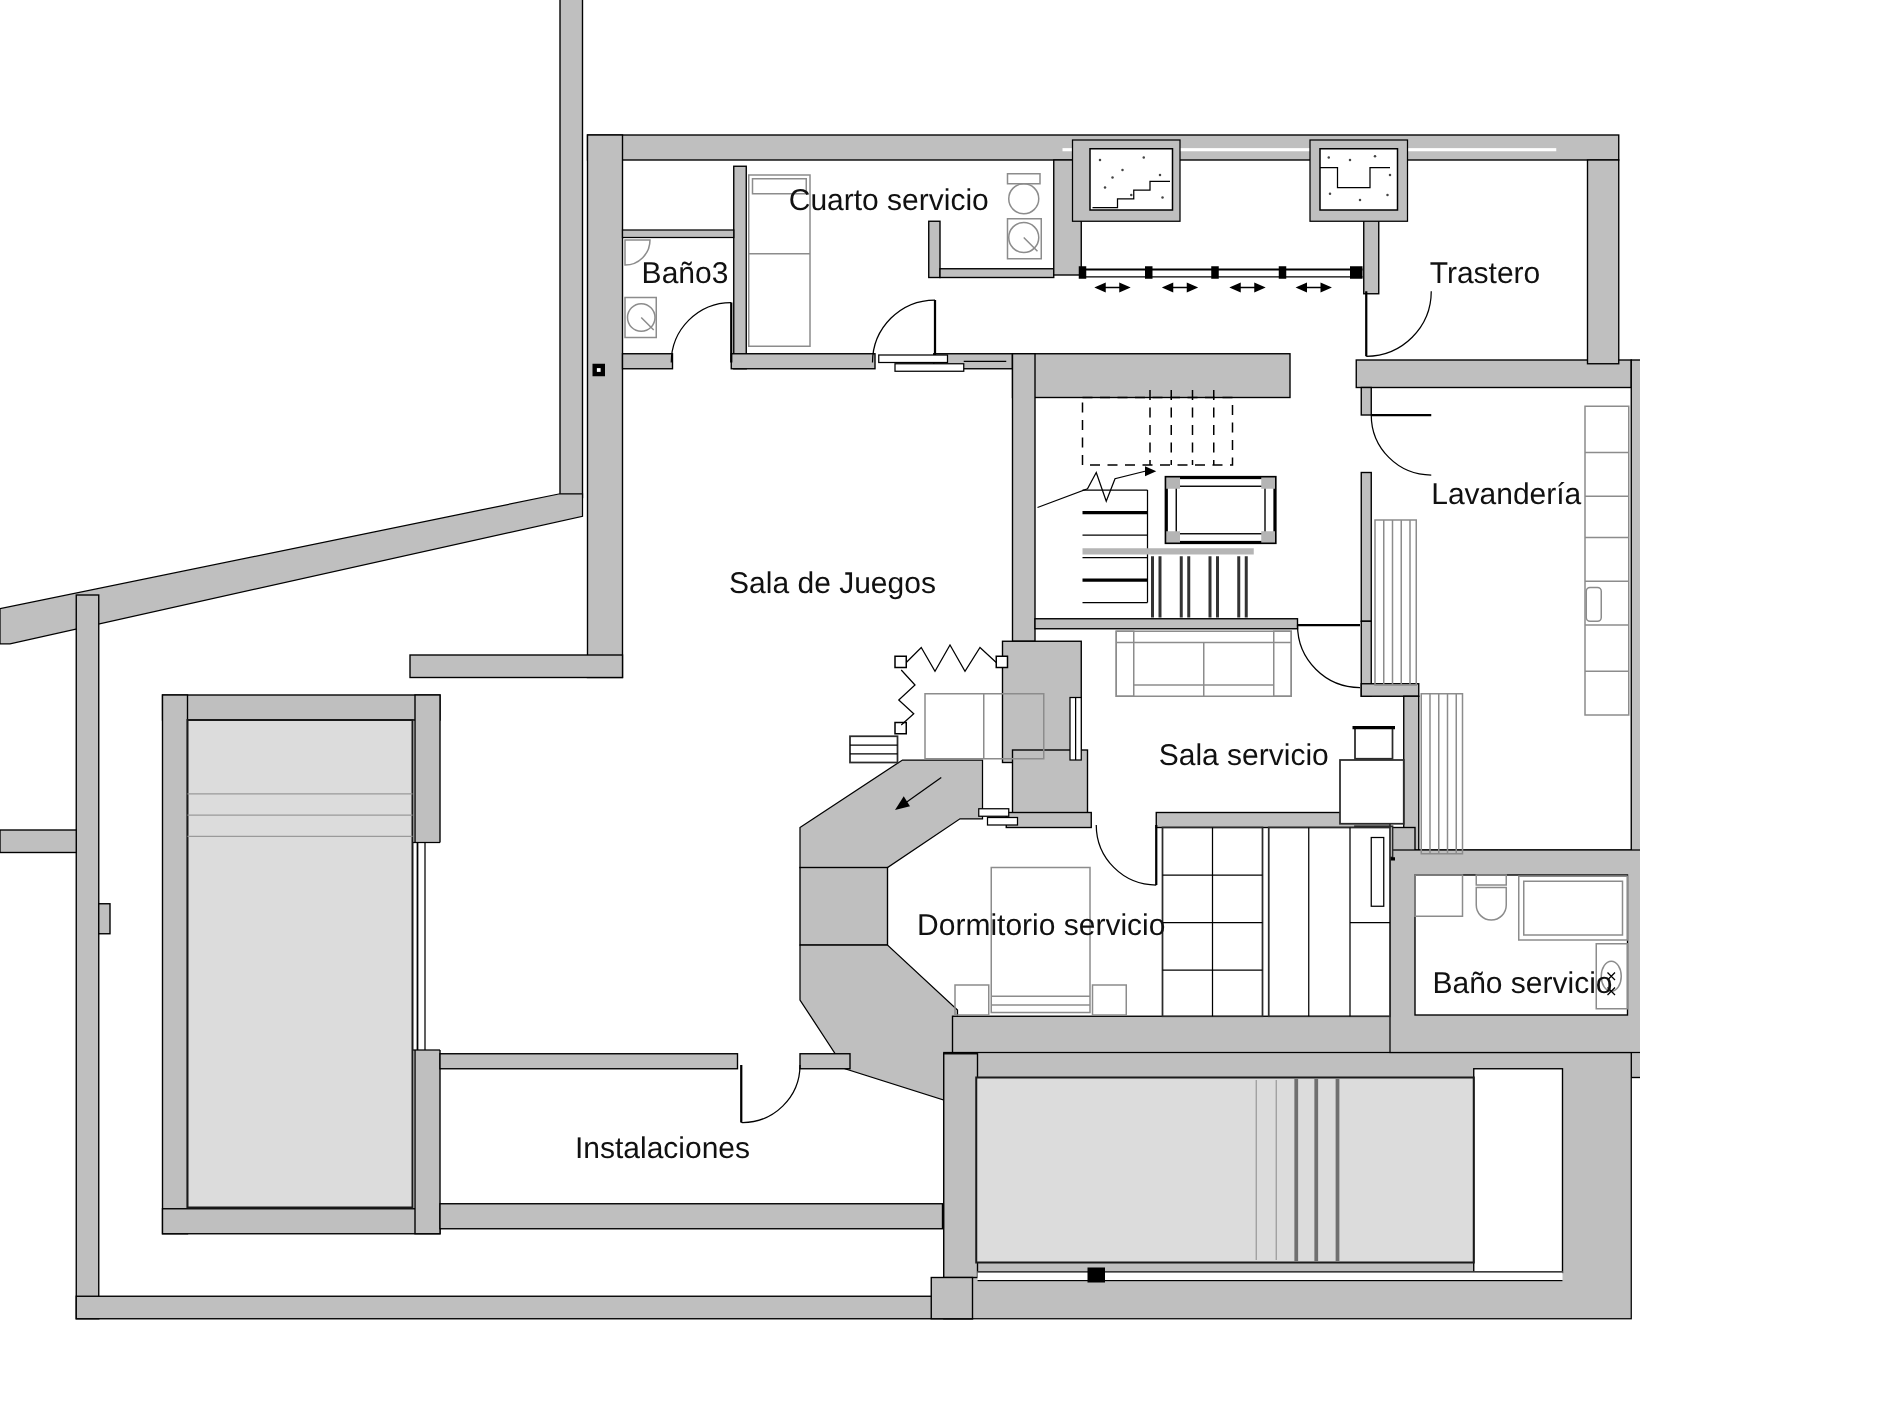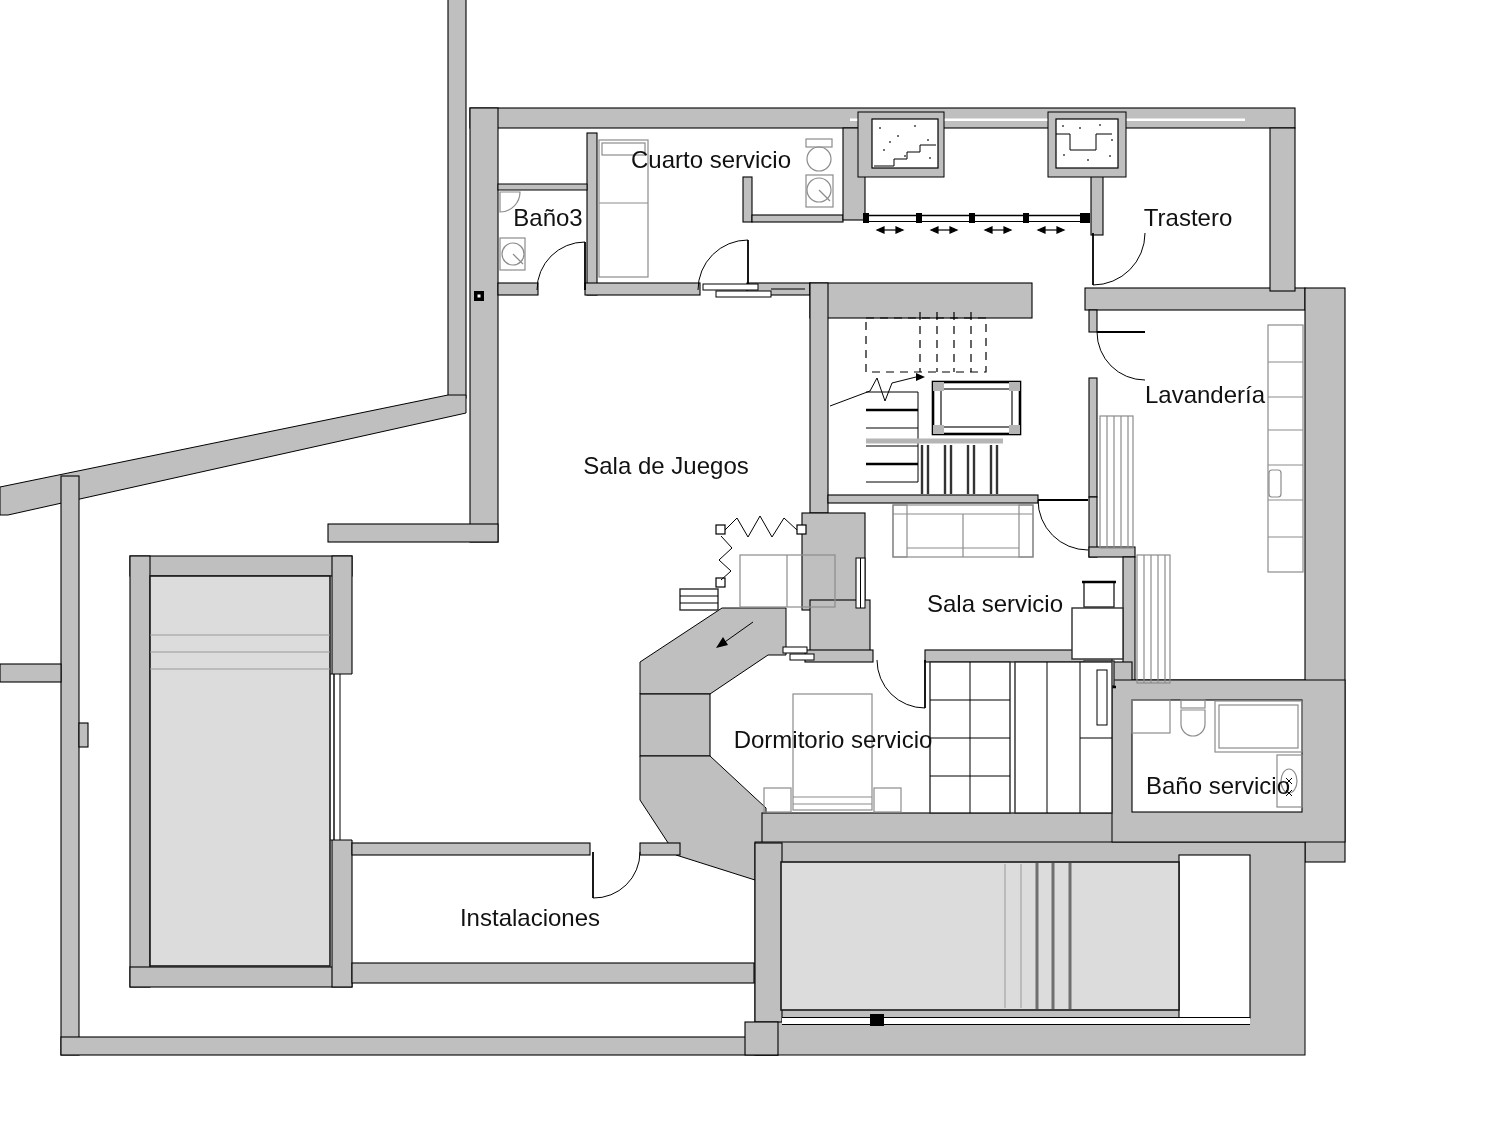--- a/index.html
+++ b/index.html
@@ -1,16 +1,16 @@
 <!DOCTYPE html>
 <html style="--c-wall: #bfbfbf; --c-wall_outline: #000000; --c-floor: #ffffff; --c-pool_fill: #dcdcdc; --c-furniture_line: #8c8c8c; --c-detail_line: #000000; --c-label_text: #111111;"><head>
 <meta charset="utf-8">
 <style>
   html,body{margin:0;padding:0;background:#fff;}
-  .stage{position:relative;width:1512px;height:1140px;background:var(--c-floor,#fff);overflow:hidden;
+  .stage{position:relative;width:1312px;height:1140px;background:var(--c-floor,#fff);overflow:hidden;
          font-family:"Liberation Sans",sans-serif;}
   svg{display:block}
   .wall{fill:var(--c-wall,#bfbfbf);stroke:var(--c-wall_outline,#000);stroke-width:1.1;}
   .wallq{fill:var(--c-wall,#bfbfbf);stroke:var(--c-wall_outline,#000);stroke-width:1;}
   .pool{fill:var(--c-pool_fill,#dcdcdc);stroke:#1a1a1a;stroke-width:1.6;}
   .lite{stroke:#9a9a9a;stroke-width:1;fill:none;}
   .furn{fill:none;stroke:var(--c-furniture_line,#8c8c8c);stroke-width:1.2;}
   .dark{fill:#fff;stroke:#2b2b2b;stroke-width:1.4;}
   .thin{fill:none;stroke:#000;stroke-width:1;}
   .thick{fill:none;stroke:#000;stroke-width:2.6;}

